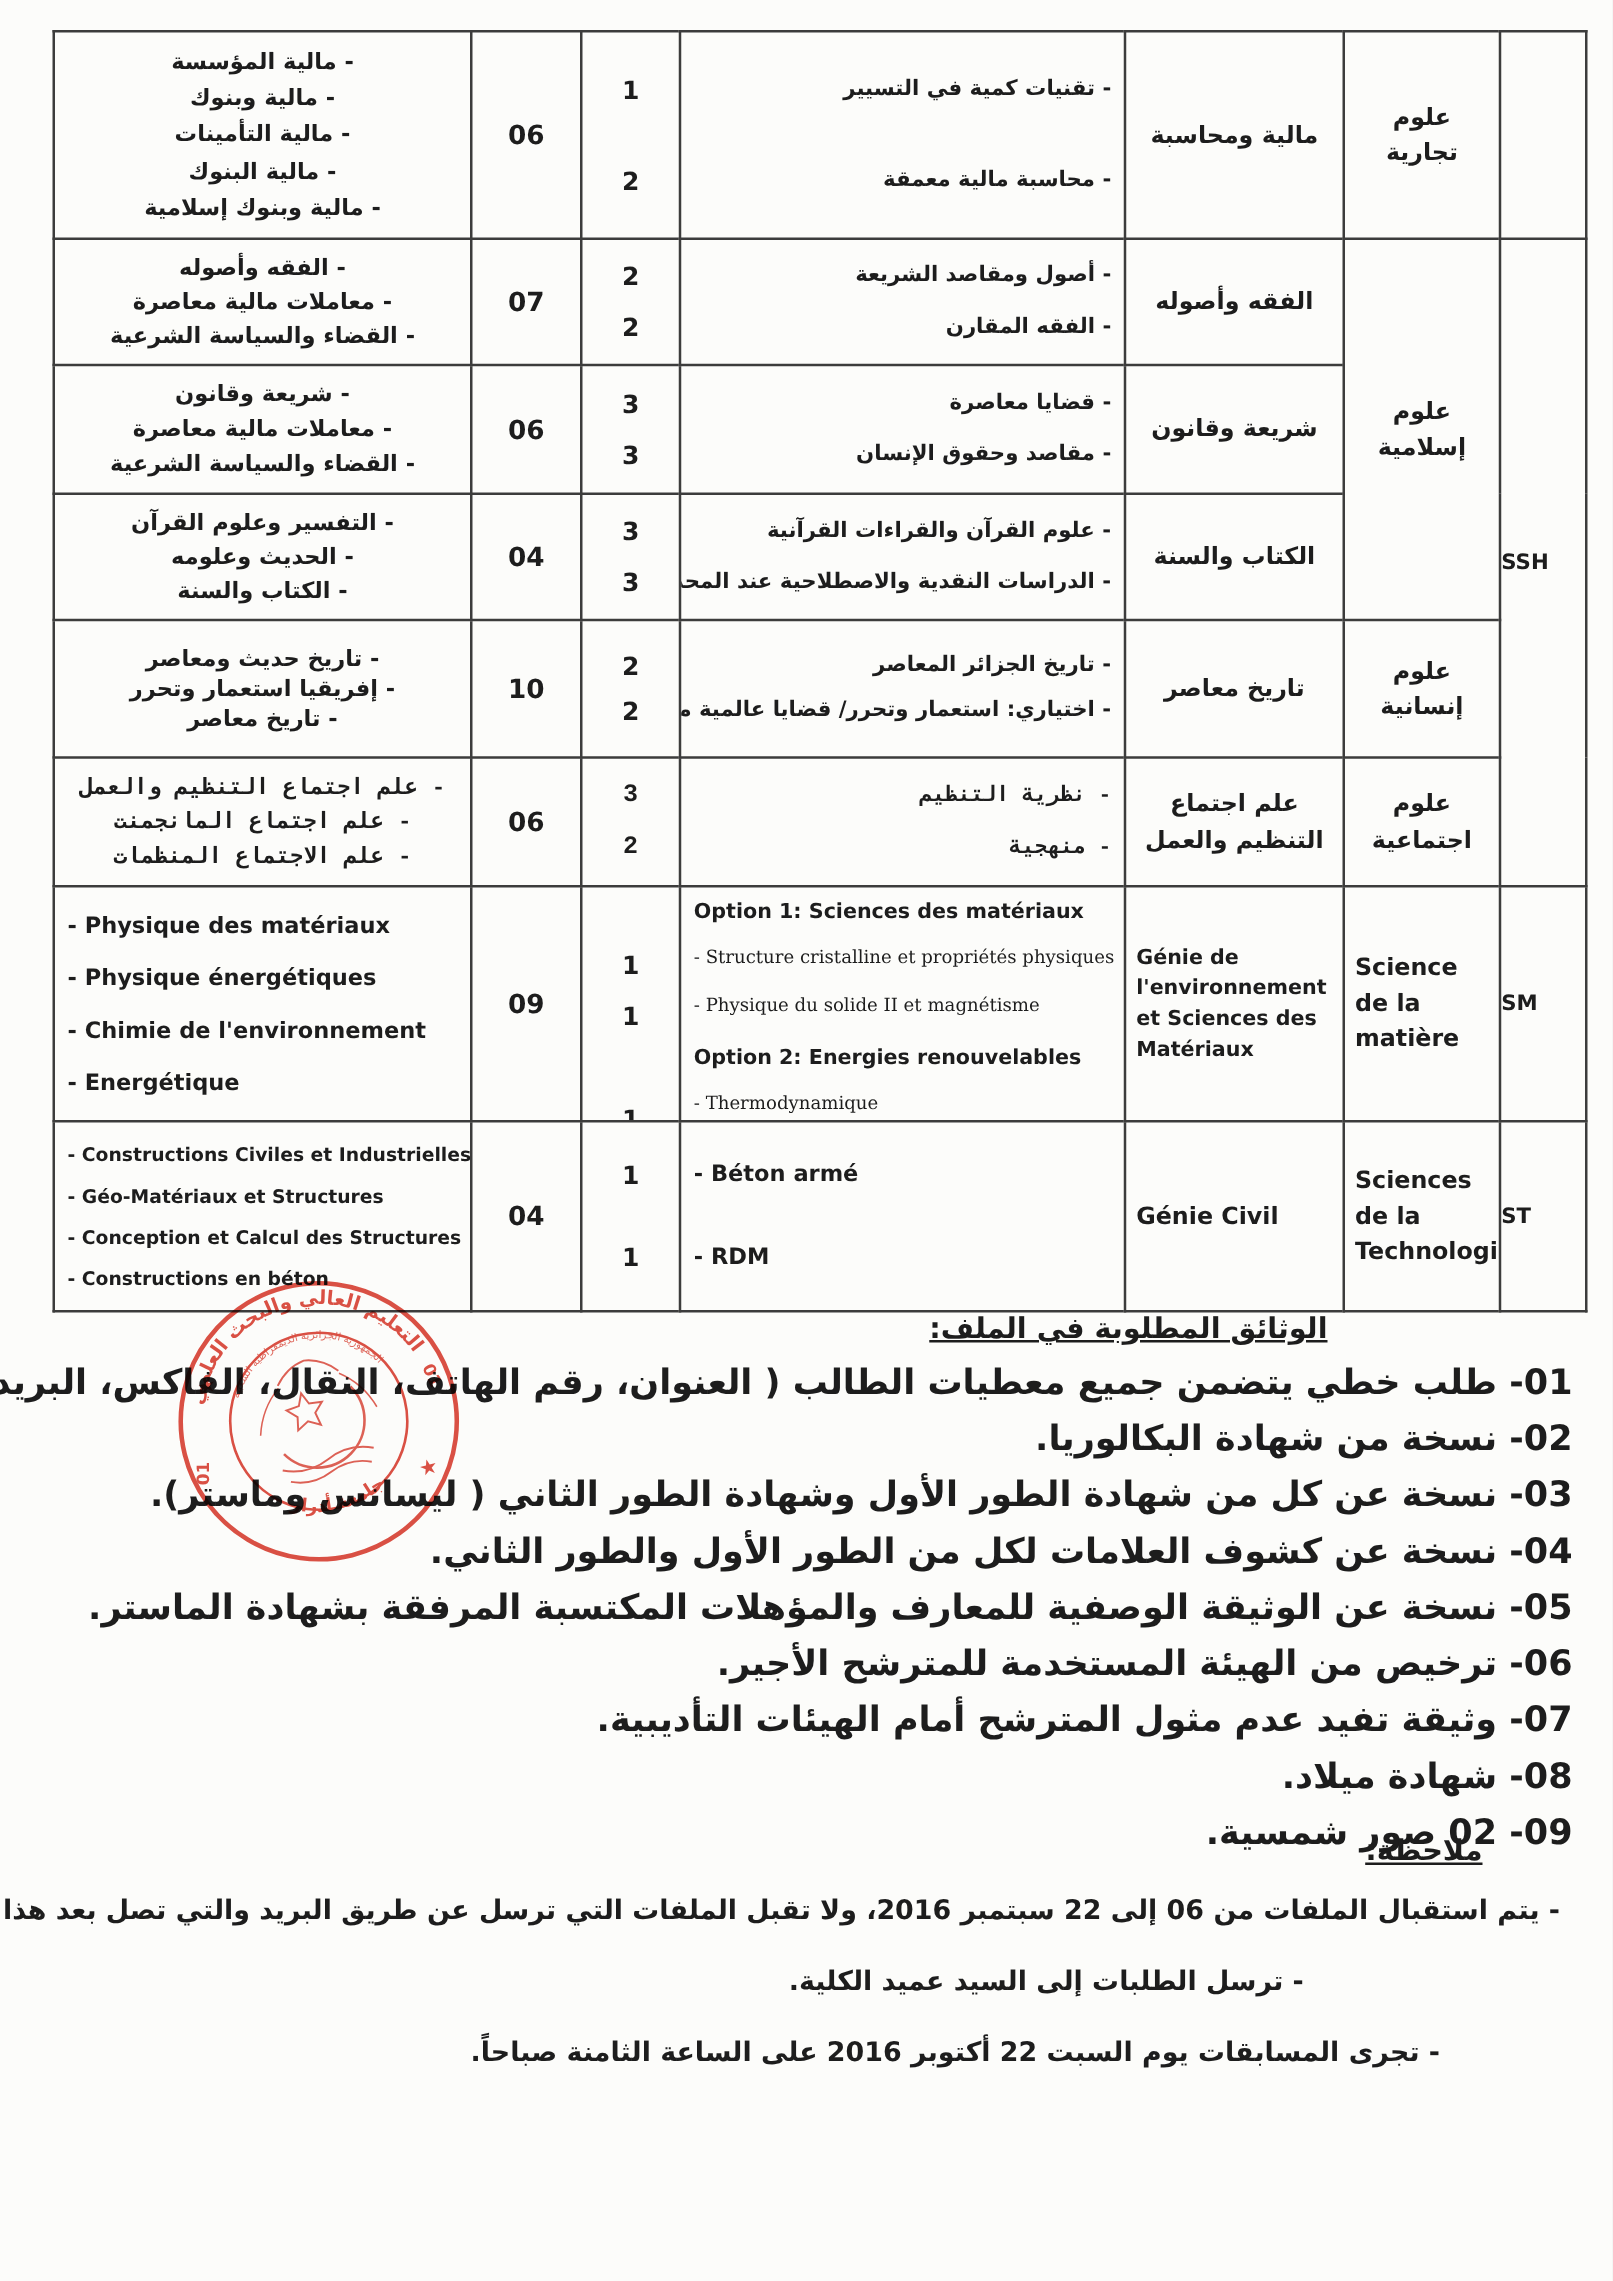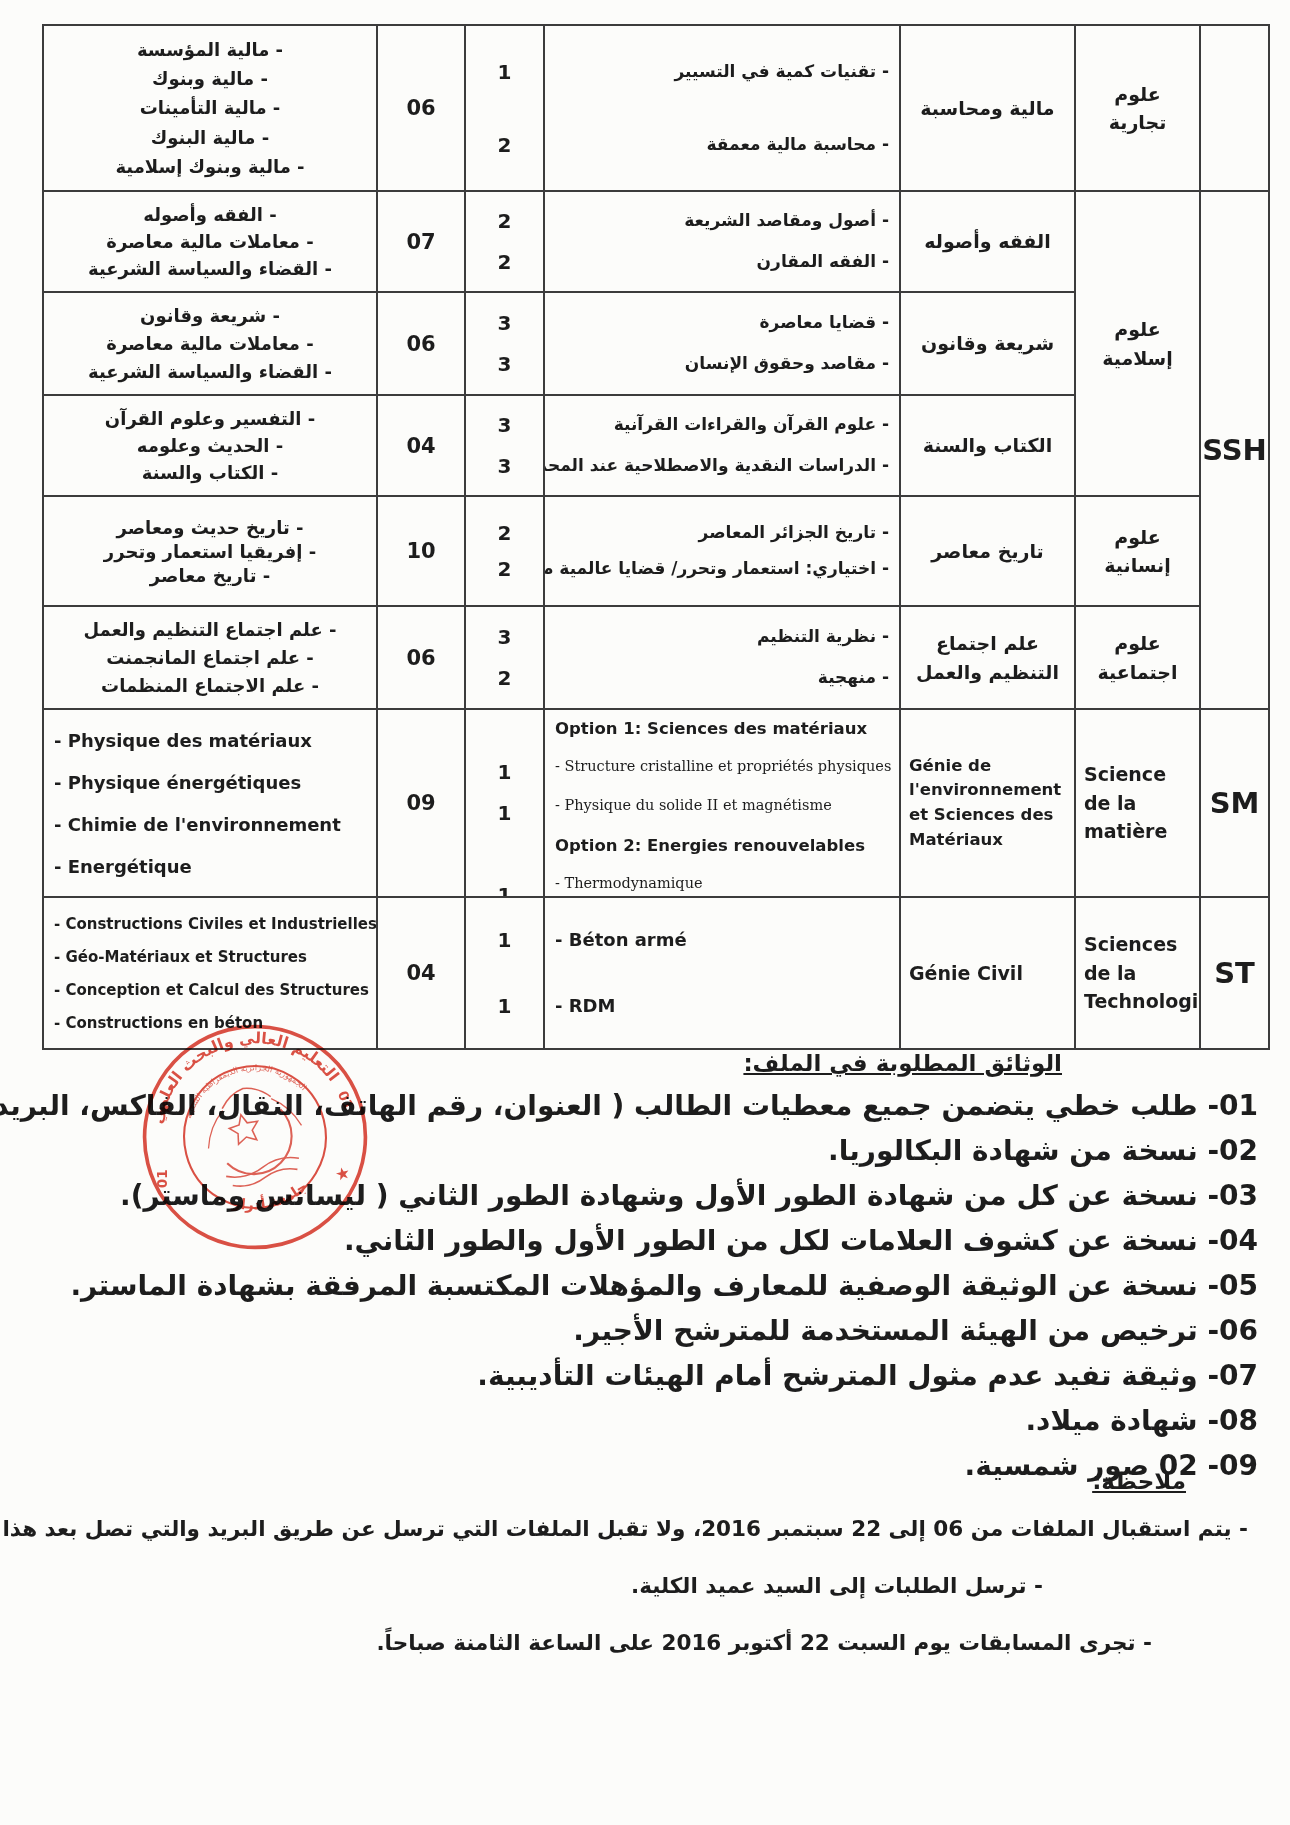--- a/index.html
+++ b/index.html
@@ -18,27 +18,27 @@
     border-collapse:collapse;table-layout:fixed;
     direction:rtl;
     width:1226px;
   }
   table.programs td{
     border:2px solid #3c3c3c;
     vertical-align:middle;
     padding:0;
     overflow:hidden;
   }
-  .c-code{font-weight:bold;font-size:29px;text-align:center;direction:ltr;}
+  .c-code{font-weight:bold;font-size:17px;text-align:left;direction:ltr;}
   .c-field,.c-spec{font-weight:bold;font-size:19px;text-align:center;line-height:1.5;padding:0 8px !important;}
   .c-total{font-weight:bold;font-size:21px;text-align:center;direction:ltr;}
   .stack{display:flex;flex-direction:column;justify-content:space-around;box-sizing:border-box;padding:8px 10px;}
   .stack.between{justify-content:space-between;gap:17px;}
   .ih1{height:162px;} .ih2{height:97px;} .ih3{height:99px;} .ih4{height:97px;}
-  .ih5{height:88px;} .ih6{height:99px;} .ih7{height:184px;} .ih8{height:148px;}
+  .ih5{height:88px;} .ih6{height:99px;font-family:Liberation Mono, monospace;} .ih7{height:184px;} .ih8{height:148px;}
   .subj{font-weight:bold;font-size:17px;text-align:right;white-space:nowrap;min-height:22px;}
   .req{font-weight:bold;font-size:18px;text-align:center;white-space:nowrap;}
   .seat{font-weight:bold;font-size:20px;text-align:center;direction:ltr;min-height:24px;}
   .ltr{direction:ltr;text-align:left;}
   .fr .subj,.fr .req{text-align:left;direction:ltr;}
   .fr-serif{font-family:"DejaVu Serif", serif;font-weight:normal !important;font-size:14.5px !important;}
   .fr-hdr{font-size:16.5px !important;}
   .fr-req7{font-size:18px !important;}
   .fr-req8{font-size:15px !important;}
   .fr-small{font-size:16.5px;}

